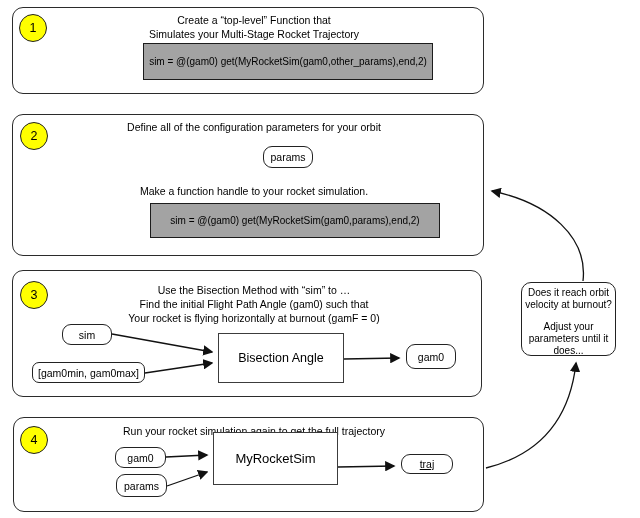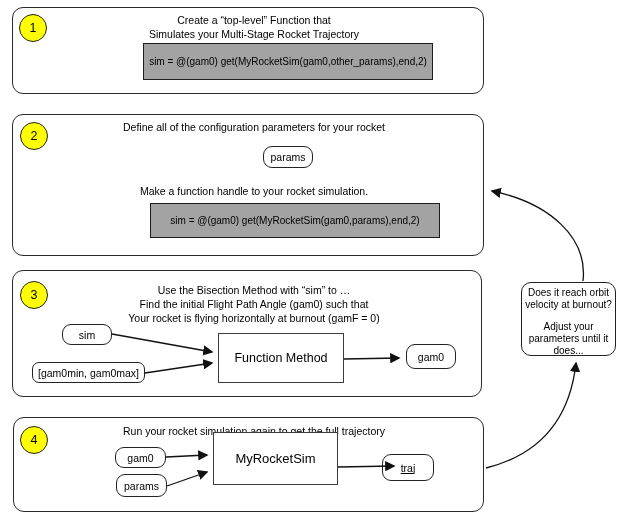--- a/index.html
+++ b/index.html
@@ -35,21 +35,21 @@
 
   .pill { position:absolute; border:1.5px solid #222; border-radius:9px; background:#fff;
           display:flex; align-items:center; justify-content:center; font-size:10.5px;
           white-space:nowrap; z-index:3;text-align:right; }
   #pill-params2  { left:263px; top:146px; width:50px;  height:22px; }
   #pill-sim      { left:62px;  top:324px; width:50px;  height:21px; }
   #pill-range    { left:32px;  top:362px; width:113px; height:21px;border-radius:7px; }
   #pill-gam0-out { left:406px; top:344px; width:50px;  height:25px; }
   #pill-gam0-in  { left:115px; top:447px; width:51px;  height:21px; }
   #pill-params4  { left:116px; top:474px; width:51px;  height:23px; }
-  #pill-traj     { left:382px; top:454px; width:52px;  height:27px;text-decoration:underline; }
+  #pill-traj     { left:401px; top:454px; width:52px;  height:20px;text-decoration:underline; }
 
   .procbox { position:absolute; border:1.8px solid #3c3c3c; background:#fff; display:flex;
              align-items:center; justify-content:center; font-size:12.5px; z-index:3; }
   #proc-bisection   { left:218px; top:333px; width:126px; height:50px; }
   #proc-myrocketsim { left:213px; top:432px; width:125px; height:53px; font-size:13px; }
 
   #feedback { position:absolute; left:521px; top:282px; width:95px; height:74px;
               border:1.7px solid #222; border-radius:10px; background:#fff; text-align:center;
               font-size:10px; line-height:12px; padding-top:4px; z-index:3; }
   .fb-gap { height:10px; }
@@ -96,42 +96,42 @@
     </div>
 
   <div class="title" id="title1">
     <div>Create a “top-level” Function that</div>
     <div>Simulates your Multi-Stage Rocket Trajectory</div>
   </div>
   <div class="codebox" id="code1">
     <span>sim = @(gam0) get(MyRocketSim(gam0,other_params),end,2)</span>
   </div>
 
-  <div class="title" id="title2">Define all of the configuration parameters for your rocket</div>
+  <div class="title" id="title2">Define all of the configuration parameters for your orbit</div>
   <div class="pill" id="pill-params2">
     <span>params</span>
   </div>
   <div class="title" id="sub2">Make a function handle to your rocket simulation.</div>
   <div class="codebox" id="code2">
     <span>sim = @(gam0) get(MyRocketSim(gam0,params),end,2)</span>
   </div>
 
   <div class="title" id="title3">
     <div>Use the Bisection Method with “sim” to …</div>
     <div>Find the initial Flight Path Angle (gam0) such that</div>
     <div>Your rocket is flying horizontally at burnout (gamF = 0)</div>
   </div>
   <div class="pill" id="pill-sim">
     <span>sim</span>
   </div>
   <div class="pill" id="pill-range">
     <span>[gam0min, gam0max]</span>
   </div>
   <div class="procbox" id="proc-bisection">
-    <span>Function Method</span>
+    <span>Bisection Angle</span>
   </div>
   <div class="pill" id="pill-gam0-out">
     <span>gam0</span>
   </div>
 
   <div class="title" id="title4">Run your rocket simulation again to get the full trajectory</div>
   <div class="pill" id="pill-gam0-in">
     <span>gam0</span>
   </div>
   <div class="pill" id="pill-params4">

